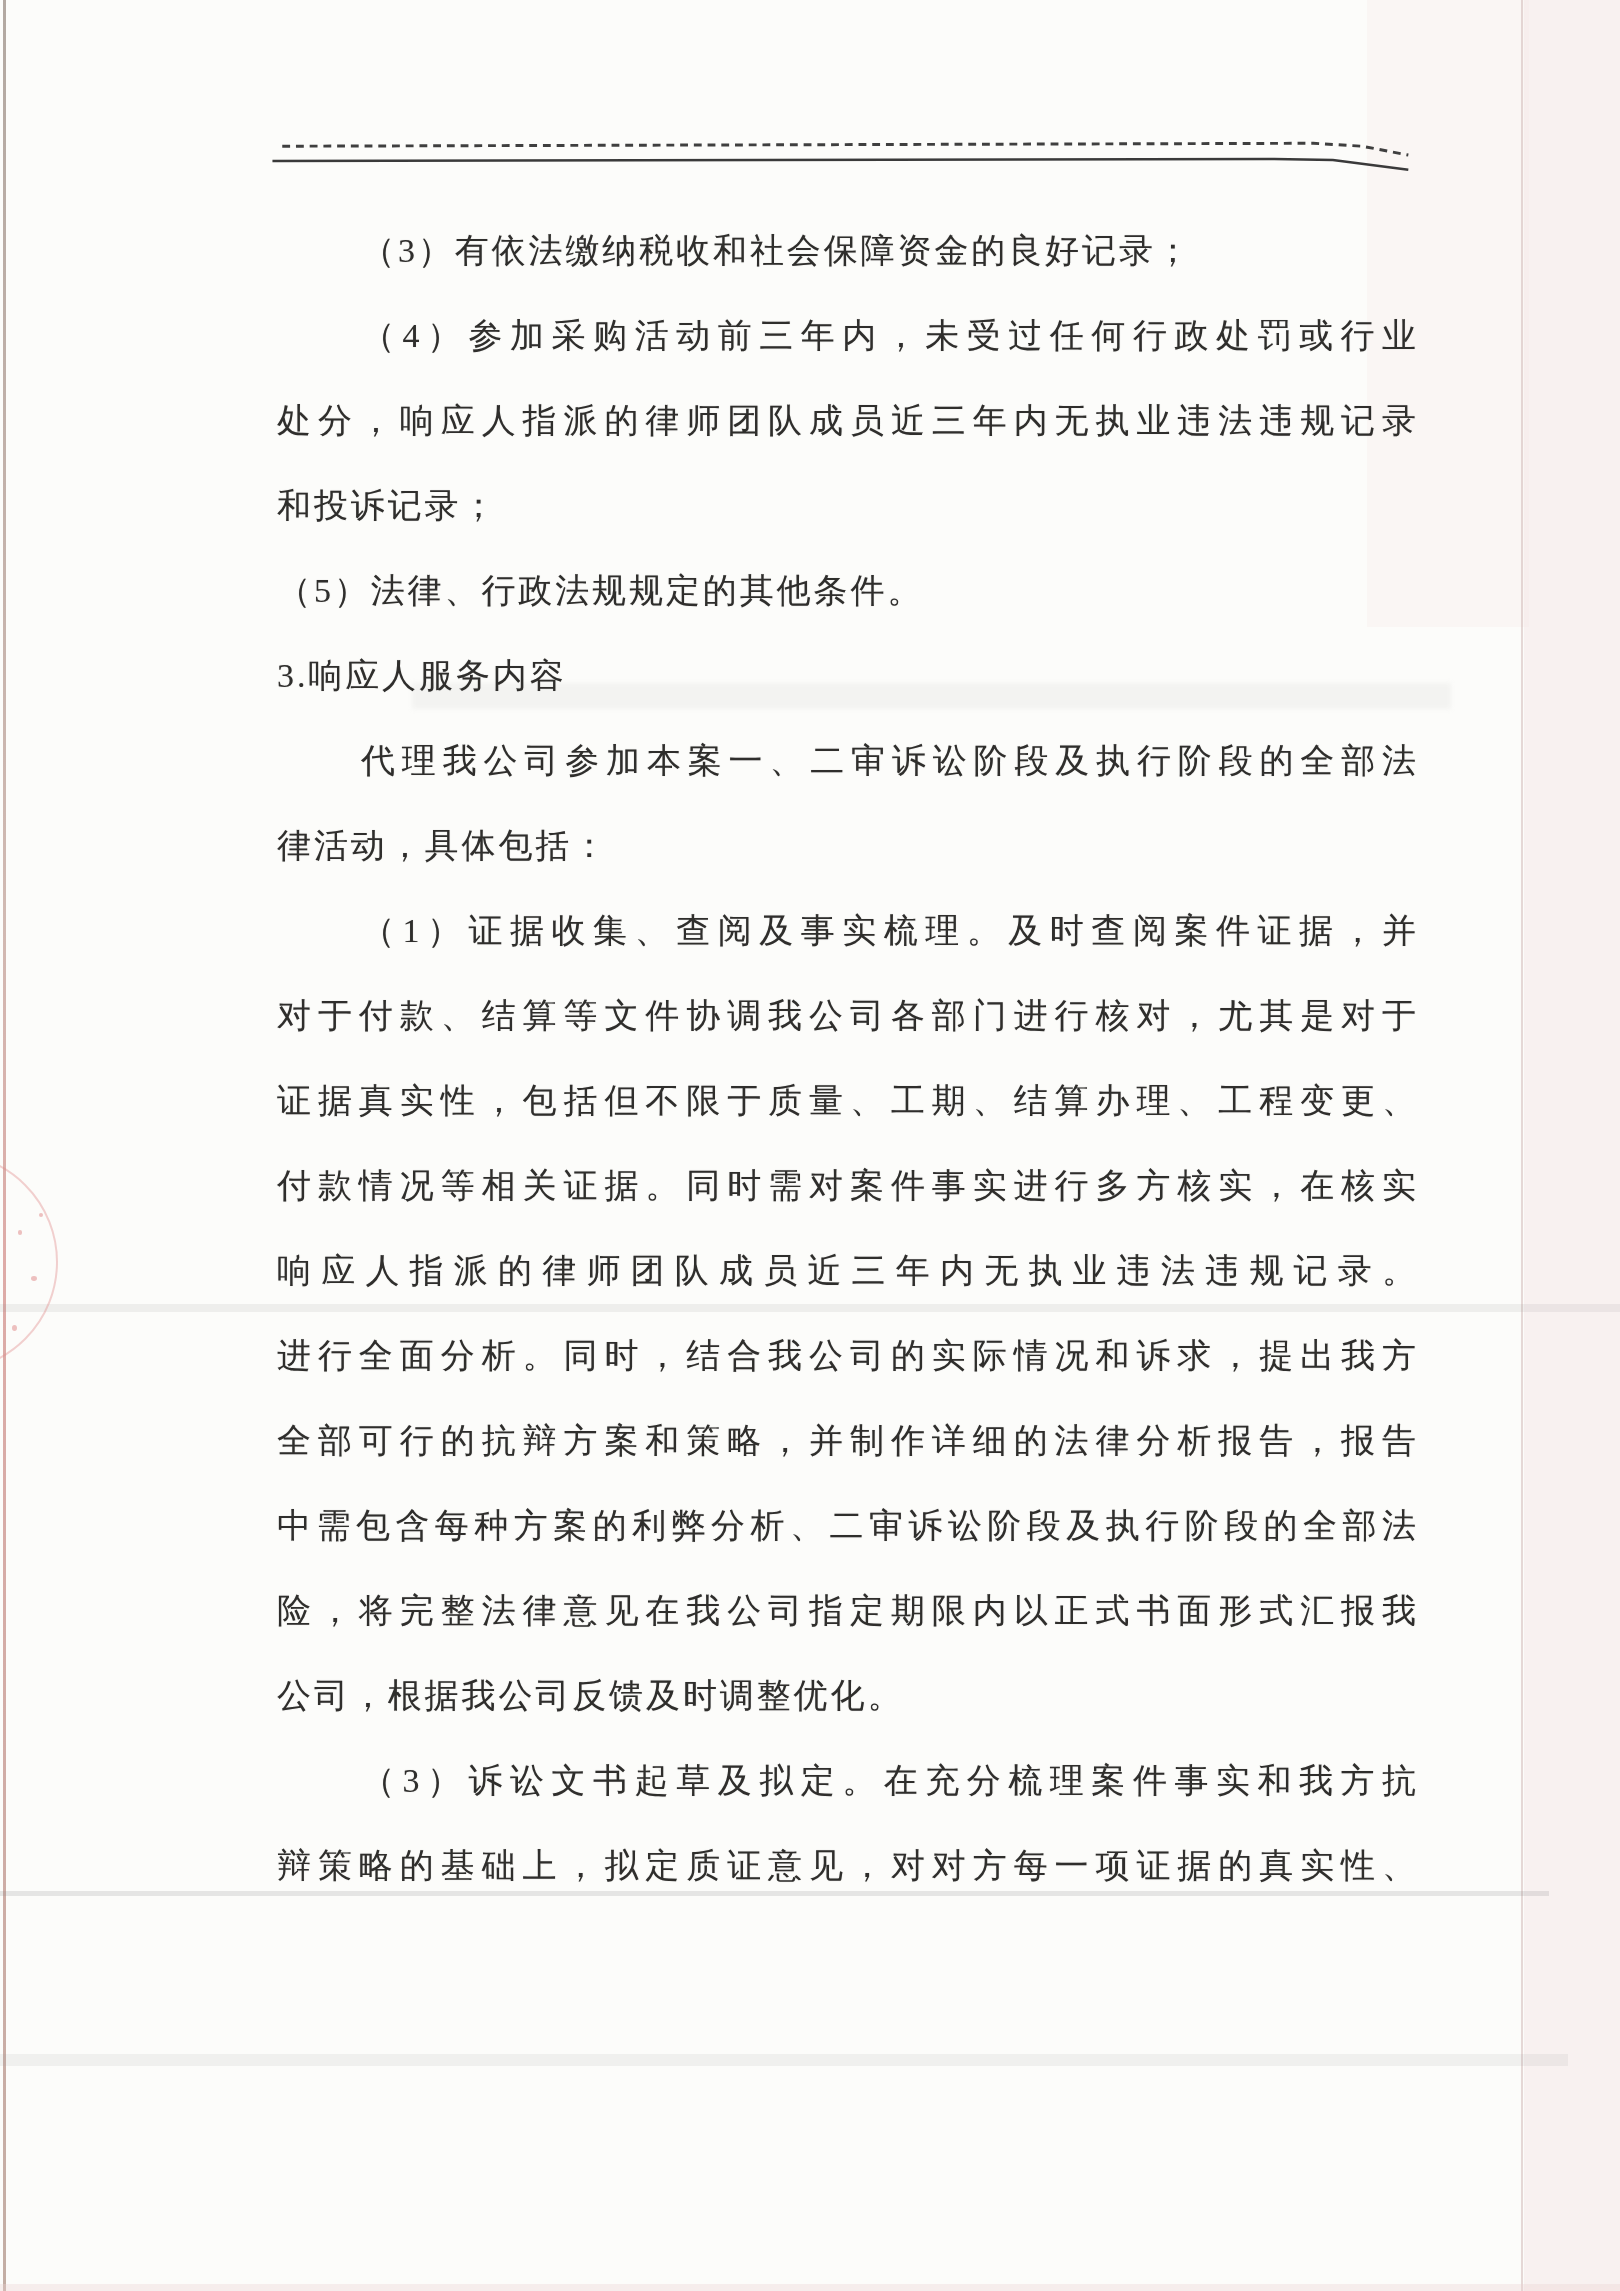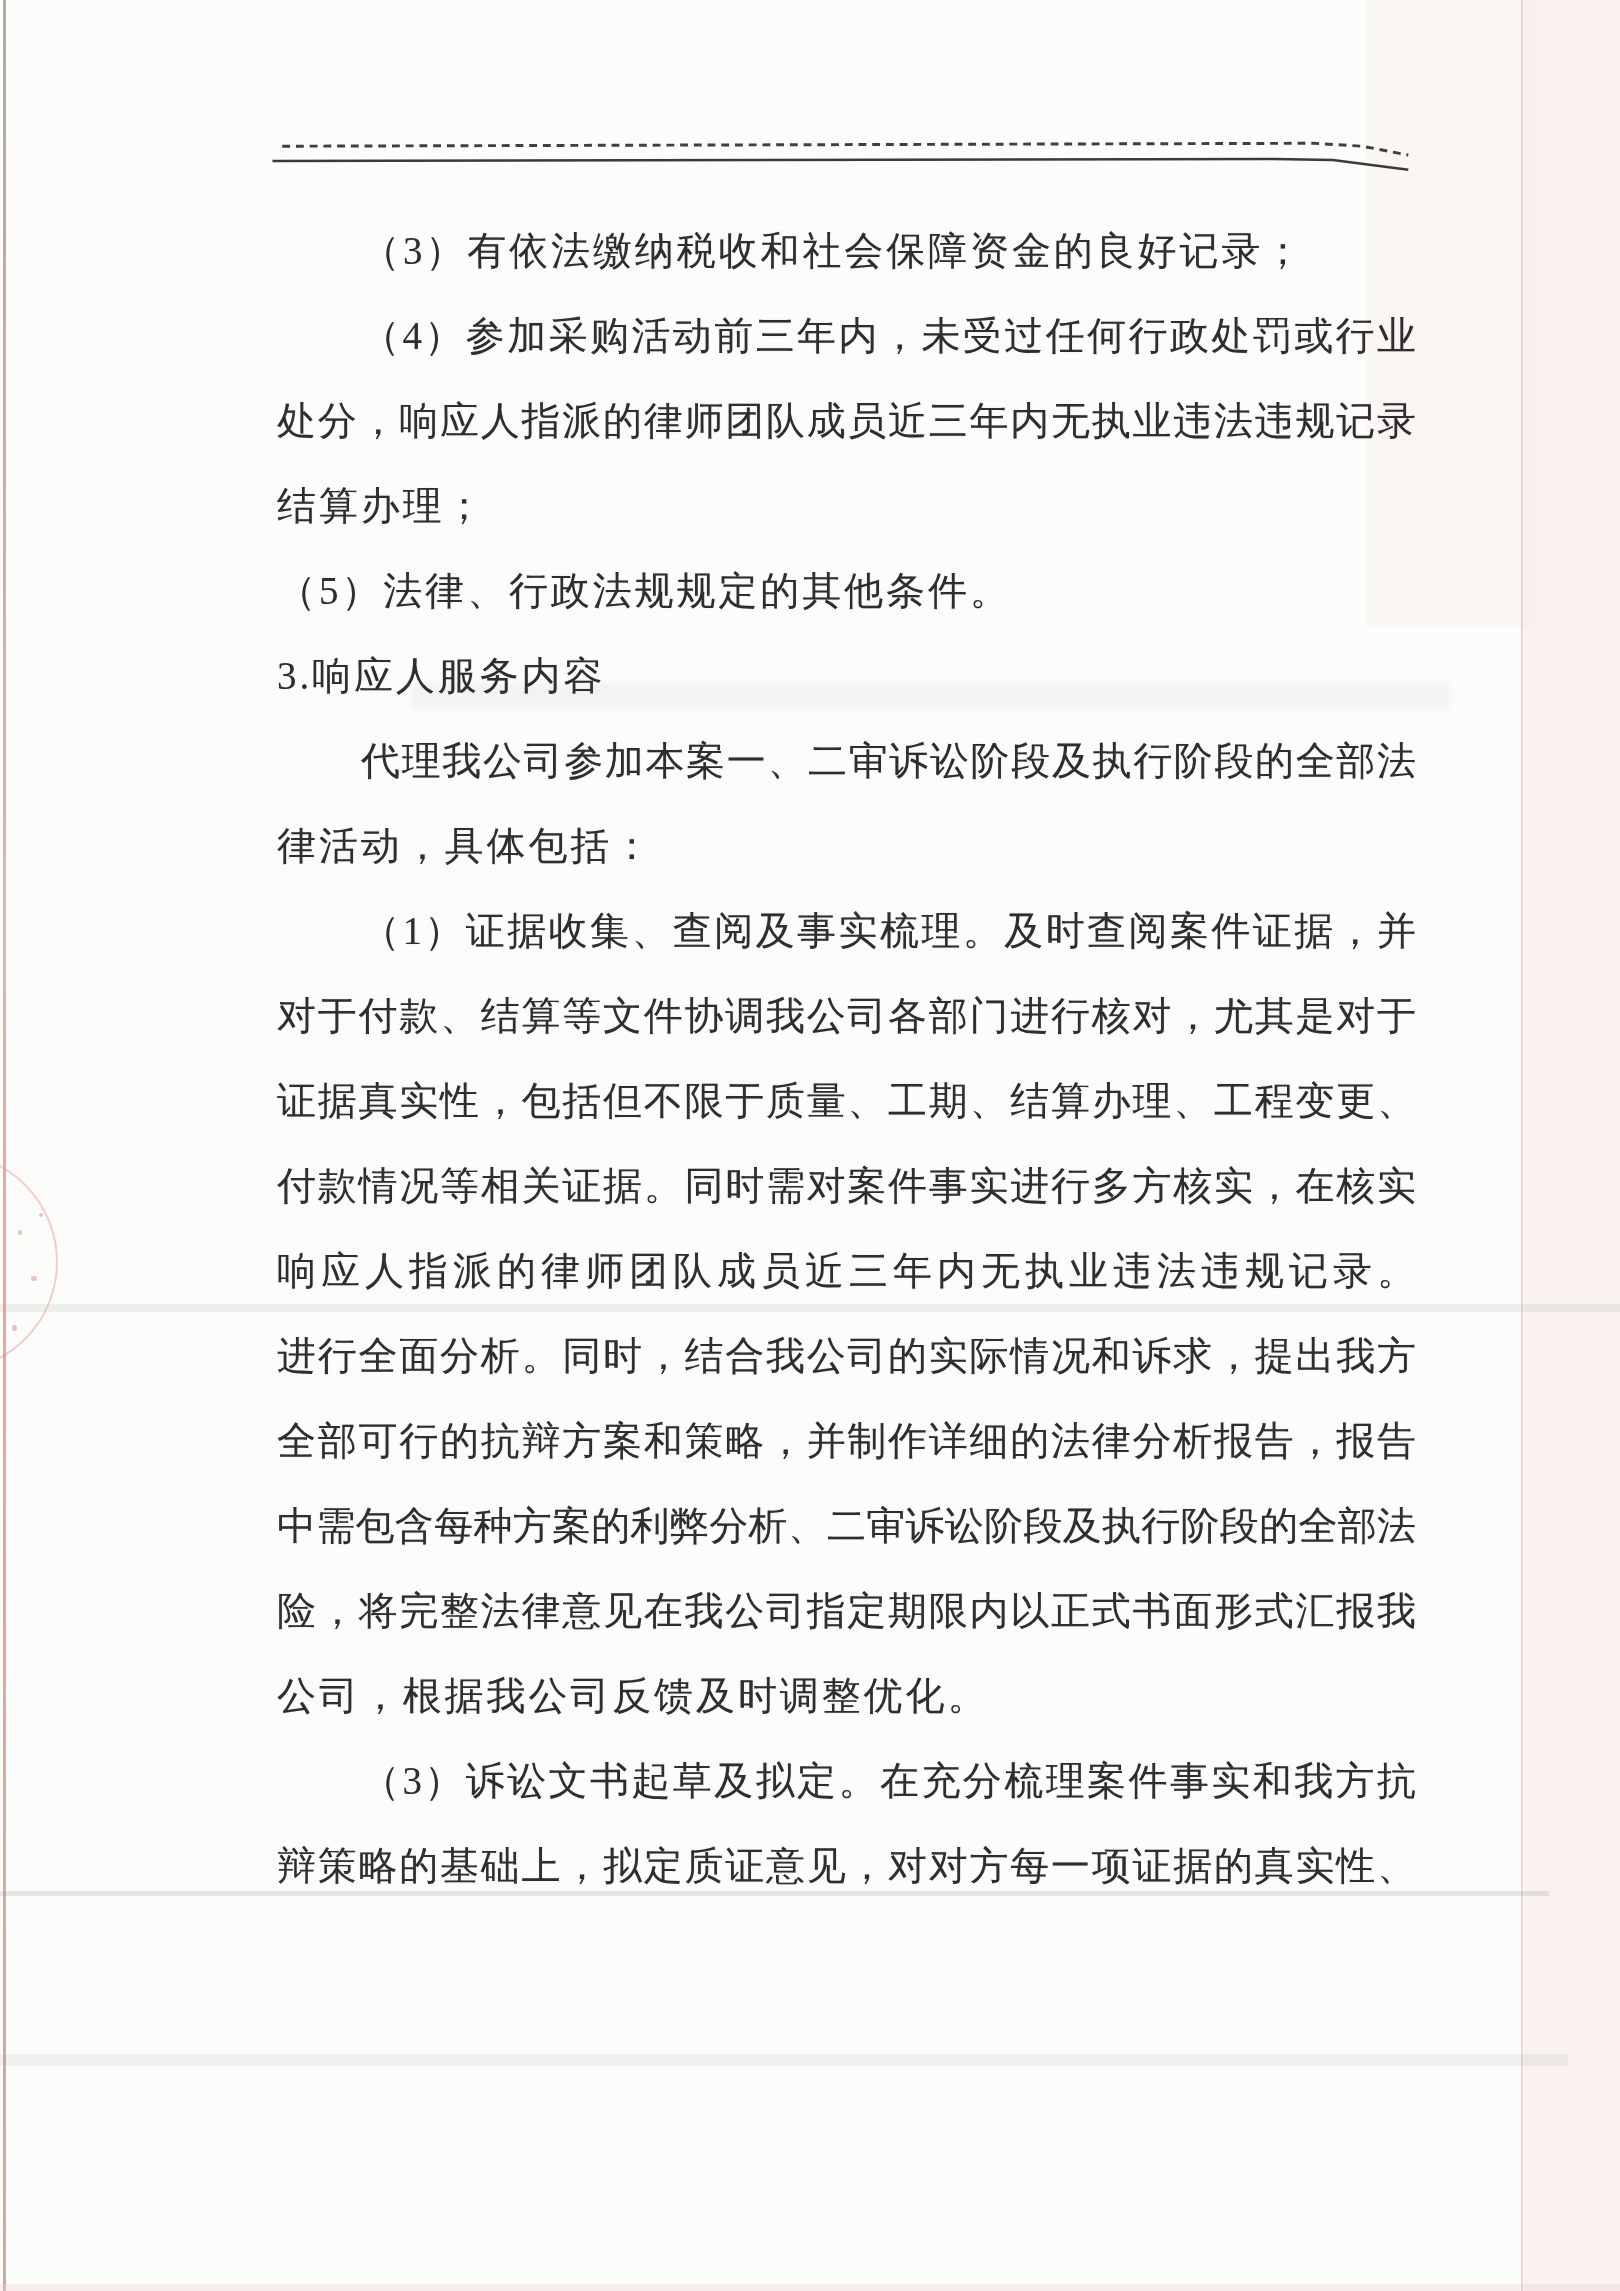--- a/index.html
+++ b/index.html
@@ -29,21 +29,21 @@
   .seal-dot{position:absolute;border-radius:50%;background:rgba(220,120,120,0.45);}
   .seal-dot.d1{left:17.6px;top:1230px;width:4.9px;height:4.9px;}
   .seal-dot.d2{left:31px;top:1276px;width:5.9px;height:4.9px;}
   .seal-dot.d3{left:11.8px;top:1325px;width:4.9px;height:5.9px;}
   .seal-dot.d4{left:39px;top:1213px;width:3.9px;height:3.9px;}
   
   .header-rules{position:absolute;left:0;top:0;}
   
   .doc-body{
     position:absolute;left:277px;top:208px;width:1139px;
-    font-size:39px;
+    font-size:34px;
   }
   .line{
     height:85px;line-height:85px;
     text-shadow:0 0 1px rgba(60,60,60,0.30);
     white-space:normal;
   }
   .line.indent{padding-left:84px;}
   .line.fill{text-align:justify;text-align-last:justify;}
   .line.loose{letter-spacing:2.9px;}
 </style>
@@ -70,21 +70,21 @@
 
   <svg class="header-rules" width="1620" height="216" viewBox="0 0 1653 220">
     <polyline points="288,149 1340,146 1390,149 1437,158" fill="none" stroke="#3f3f3f" stroke-width="3" stroke-dasharray="8,6"></polyline>
     <polyline points="278,164 1300,162 1360,163 1437,173" fill="none" stroke="#3a3a3a" stroke-width="2.6"></polyline>
   </svg>
 
   <div class="doc-body" id="doc-lines">
       <div class="line indent loose">（3）有依法缴纳税收和社会保障资金的良好记录；</div>
       <div class="line indent fill">（4）参加采购活动前三年内，未受过任何行政处罚或行业</div>
       <div class="line fill">处分，响应人指派的律师团队成员近三年内无执业违法违规记录</div>
-      <div class="line loose">结算办理；</div>
+      <div class="line loose">和投诉记录；</div>
       <div class="line loose">（5）法律、行政法规规定的其他条件。</div>
       <div class="line loose">3.响应人服务内容</div>
       <div class="line indent fill">代理我公司参加本案一、二审诉讼阶段及执行阶段的全部法</div>
       <div class="line loose">律活动，具体包括：</div>
       <div class="line indent fill">（1）证据收集、查阅及事实梳理。及时查阅案件证据，并</div>
       <div class="line fill">对于付款、结算等文件协调我公司各部门进行核对，尤其是对于</div>
       <div class="line fill">证据真实性，包括但不限于质量、工期、结算办理、工程变更、</div>
       <div class="line fill">付款情况等相关证据。同时需对案件事实进行多方核实，在核实</div>
       <div class="line fill">响应人指派的律师团队成员近三年内无执业违法违规记录。</div>
       <div class="line fill">进行全面分析。同时，结合我公司的实际情况和诉求，提出我方</div>

